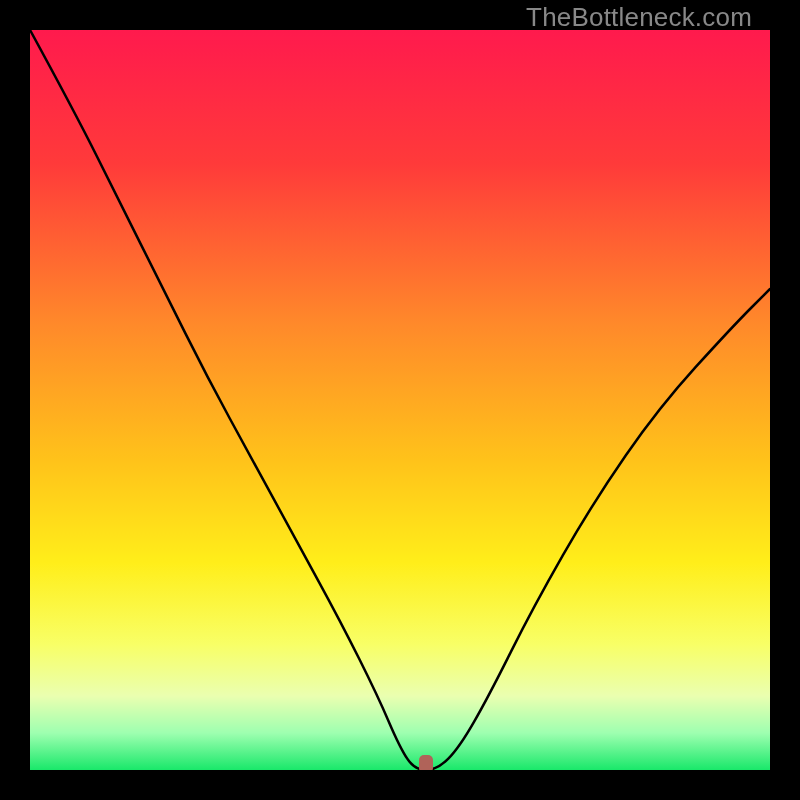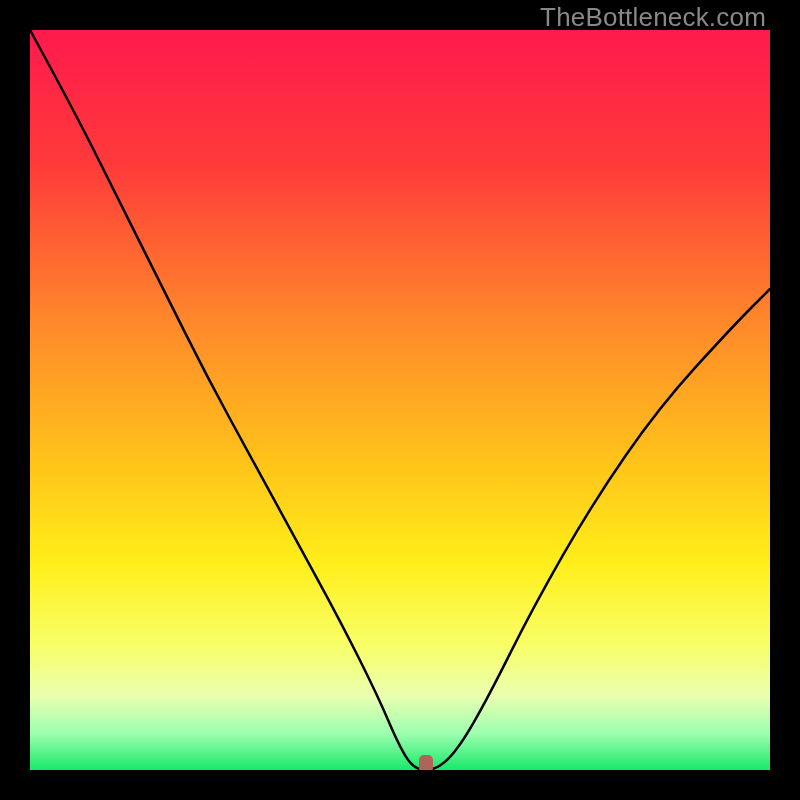--- a/index.html
+++ b/index.html
@@ -27,21 +27,21 @@
     height: 740px;
     overflow: hidden;
   }
   .grad {
     position: absolute;
     inset: 0;
   }
   .watermark {
     position: absolute;
     top: 2px;
-    right: 34px;
+    right: 48px;
     color: #888;
     font-size: 26px;
     font-weight: 500;
     letter-spacing: 0.2px;
     z-index: 5;
   }
   svg.curve {
     position: absolute;
     inset: 0;
     width: 100%;

